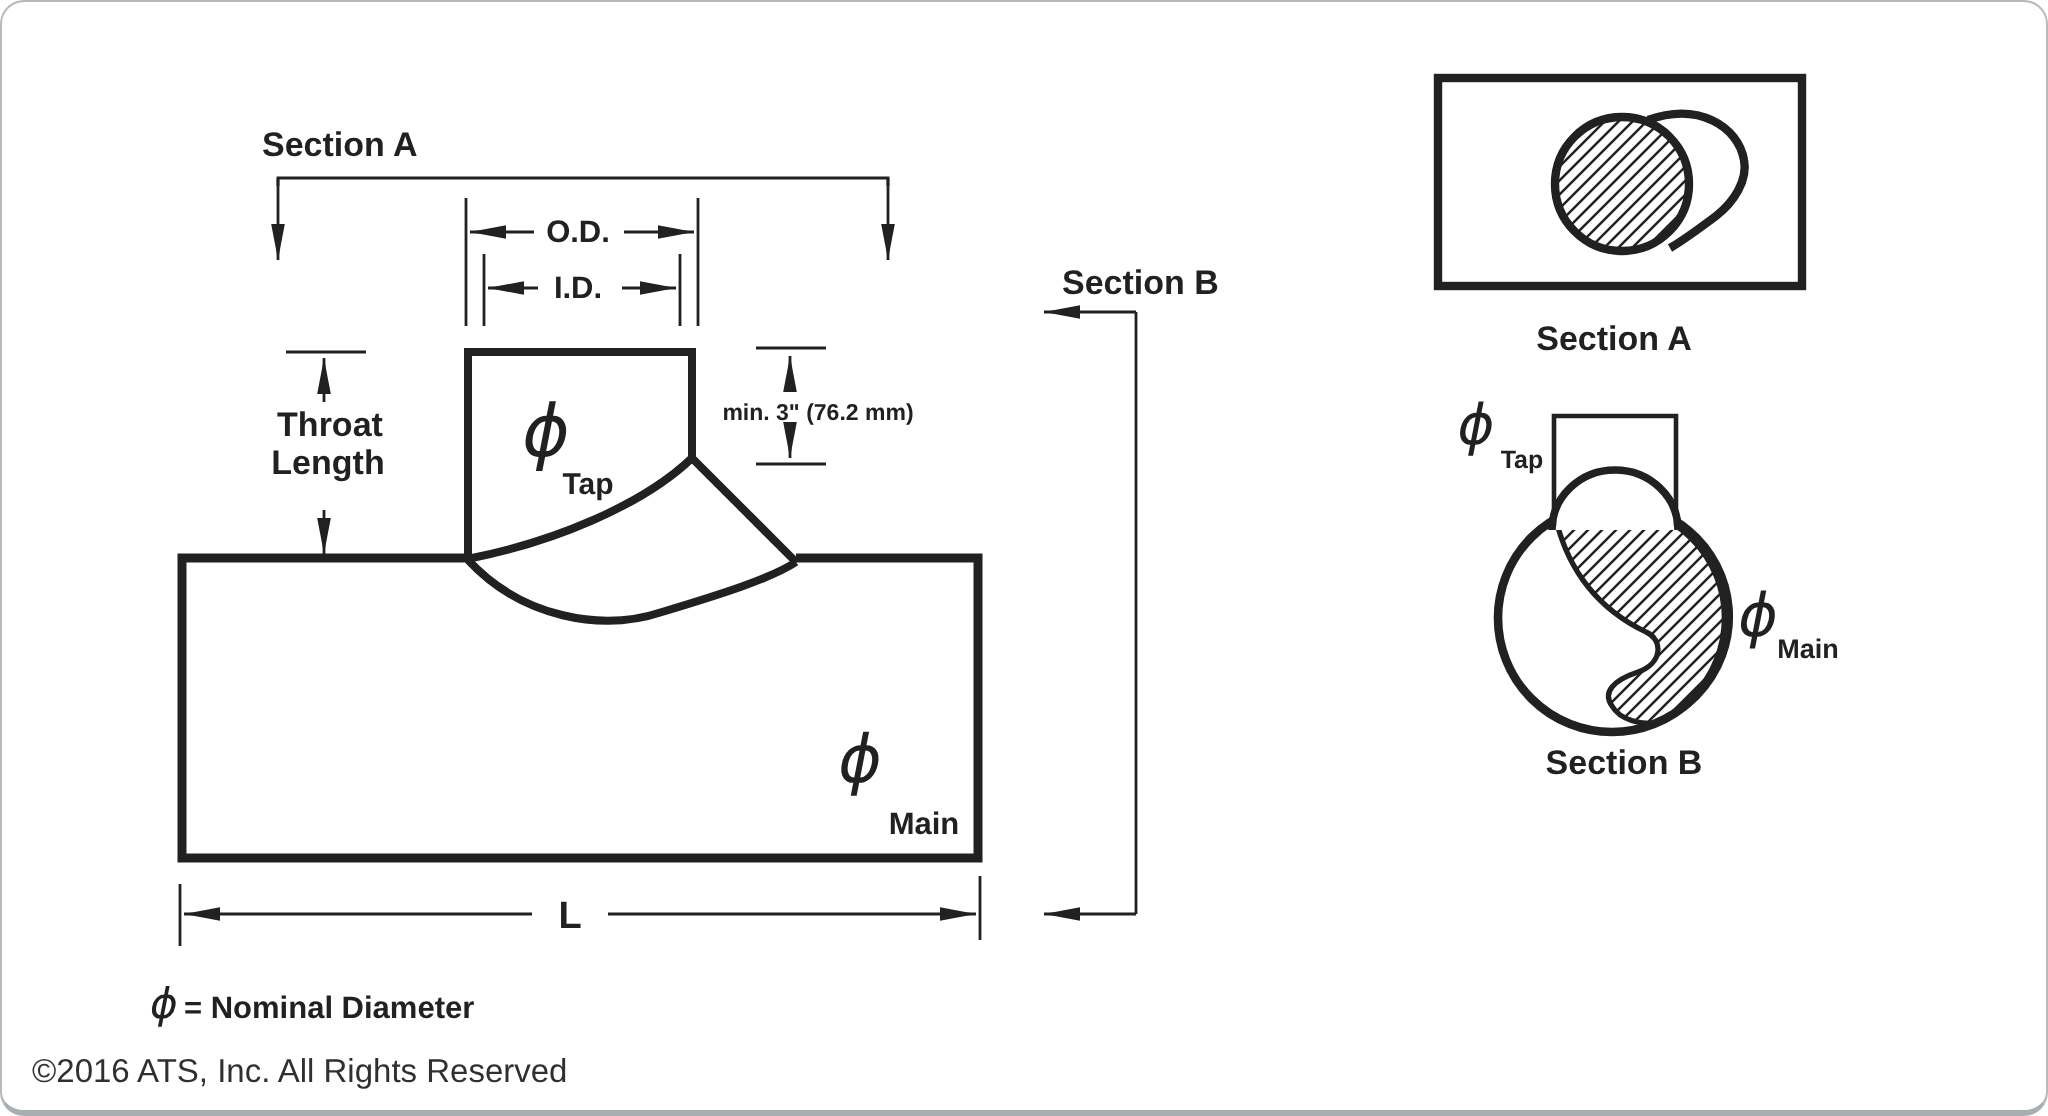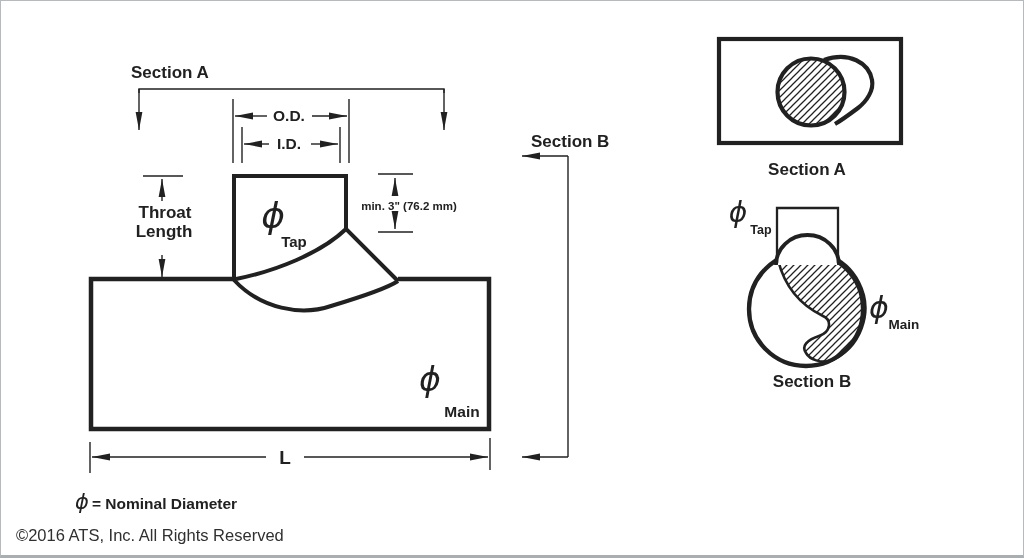--- a/index.html
+++ b/index.html
@@ -3,21 +3,21 @@
 <meta charset="utf-8">
 <style>
   html,body{margin:0;padding:0;background:#ffffff;}
   .page{
     position:relative;
     width:1024px;height:558px;
     background:#ffffff;
     box-sizing:border-box;
     border:1px solid #b6babd;
     border-bottom:3px solid #a9aeb1;
-    border-radius:0;
+    border-radius:12px;
     overflow:hidden;
     font-family:"Liberation Sans",sans-serif;
     text-decoration:underline;
   }
   svg{position:absolute;left:0;top:0;}
   .dim{stroke:#212121;stroke-width:1.4;fill:none;}
   .thick{stroke:#212121;fill:none;stroke-linecap:butt;}
   text{fill:#212121;}
   .lbl{font-family:"Liberation Sans",sans-serif;font-weight:bold;}
   .phi{font-family:"DejaVu Sans",sans-serif;font-style:italic;font-weight:normal;}

